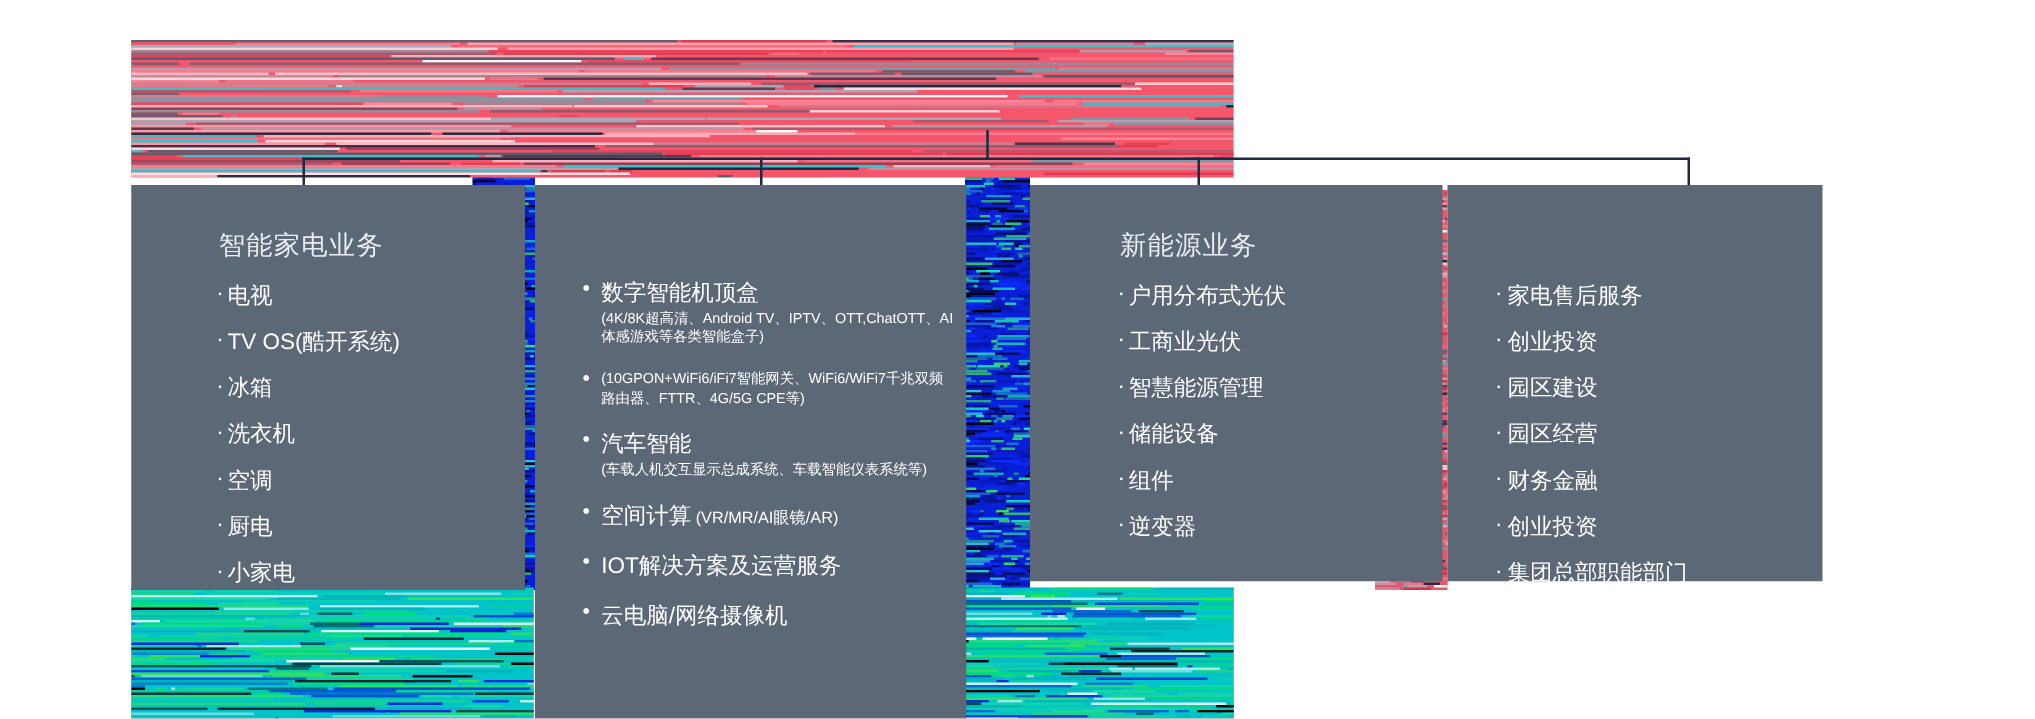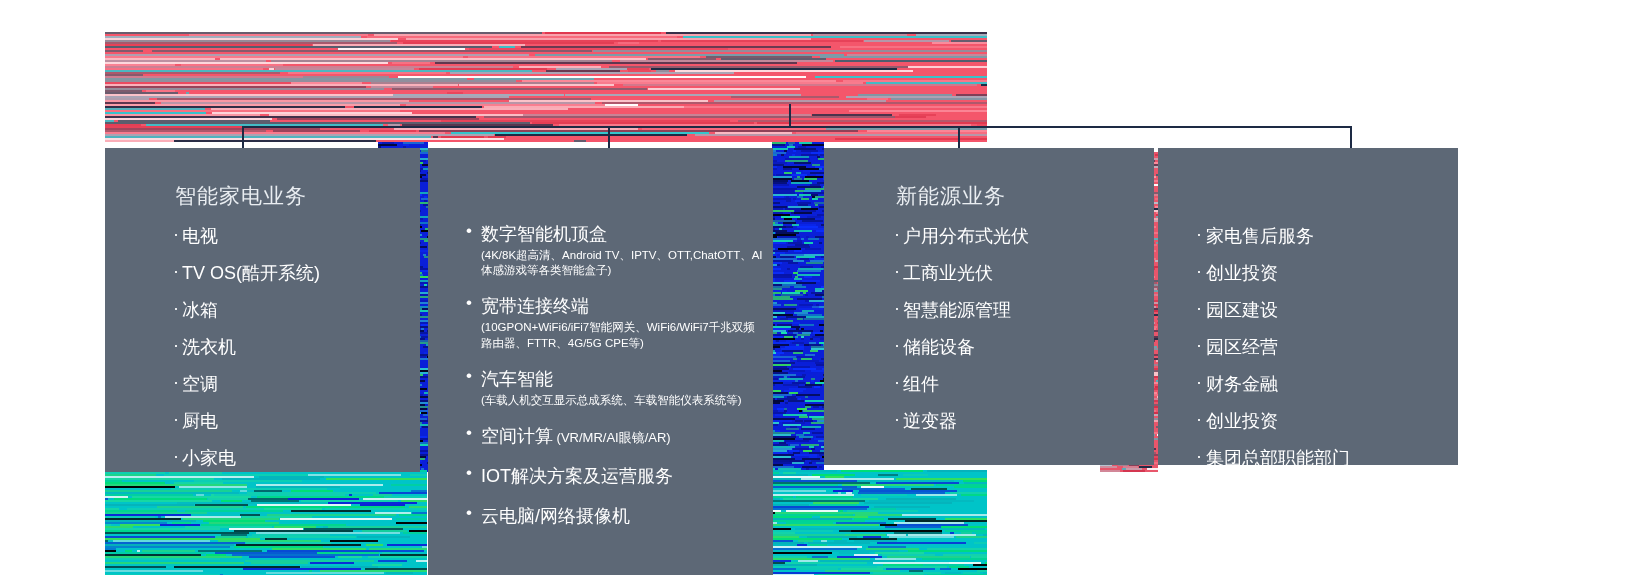--- a/index.html
+++ b/index.html
@@ -2357,21 +2357,20 @@
         <li class="item">
           <span class="bul">•</span>
           <div class="item-body">
             <div class="item-main">数字智能机顶盒</div>
             <div class="item-sub">(4K/8K超高清、Android TV、IPTV、OTT,ChatOTT、AI体感游戏等各类智能盒子)</div>
           </div>
         </li>
         <li class="item">
           <span class="bul">•</span>
           <div class="item-body">
-            <div class="item-main">宽带连接终端</div>
             <div class="item-sub">(10GPON+WiFi6/iFi7智能网关、WiFi6/WiFi7千兆双频路由器、FTTR、4G/5G CPE等)</div>
           </div>
         </li>
         <li class="item">
           <span class="bul">•</span>
           <div class="item-body">
             <div class="item-main">汽车智能</div>
             <div class="item-sub">(车载人机交互显示总成系统、车载智能仪表系统等)</div>
           </div>
         </li>

